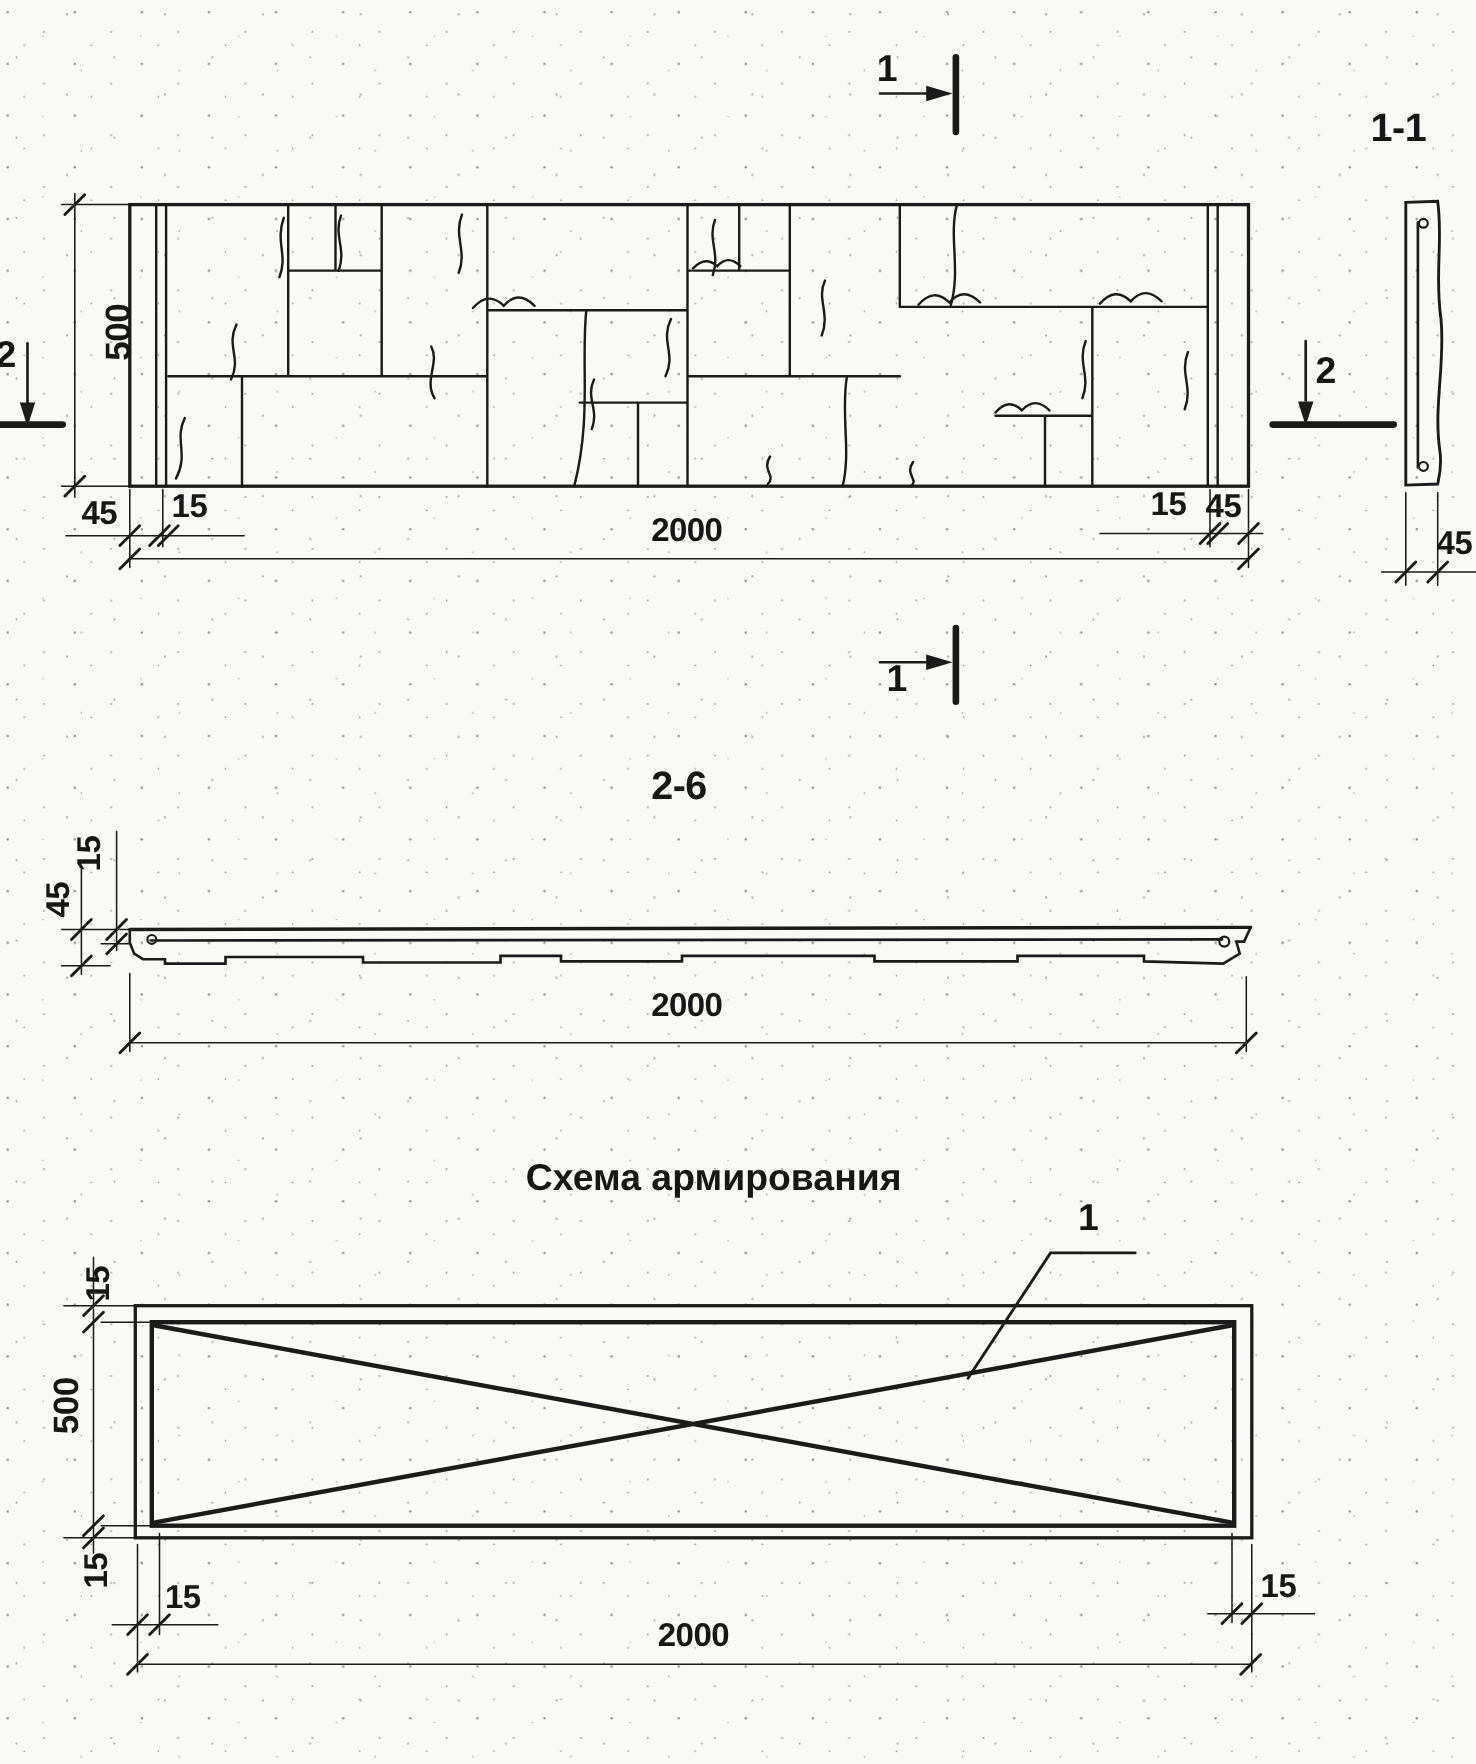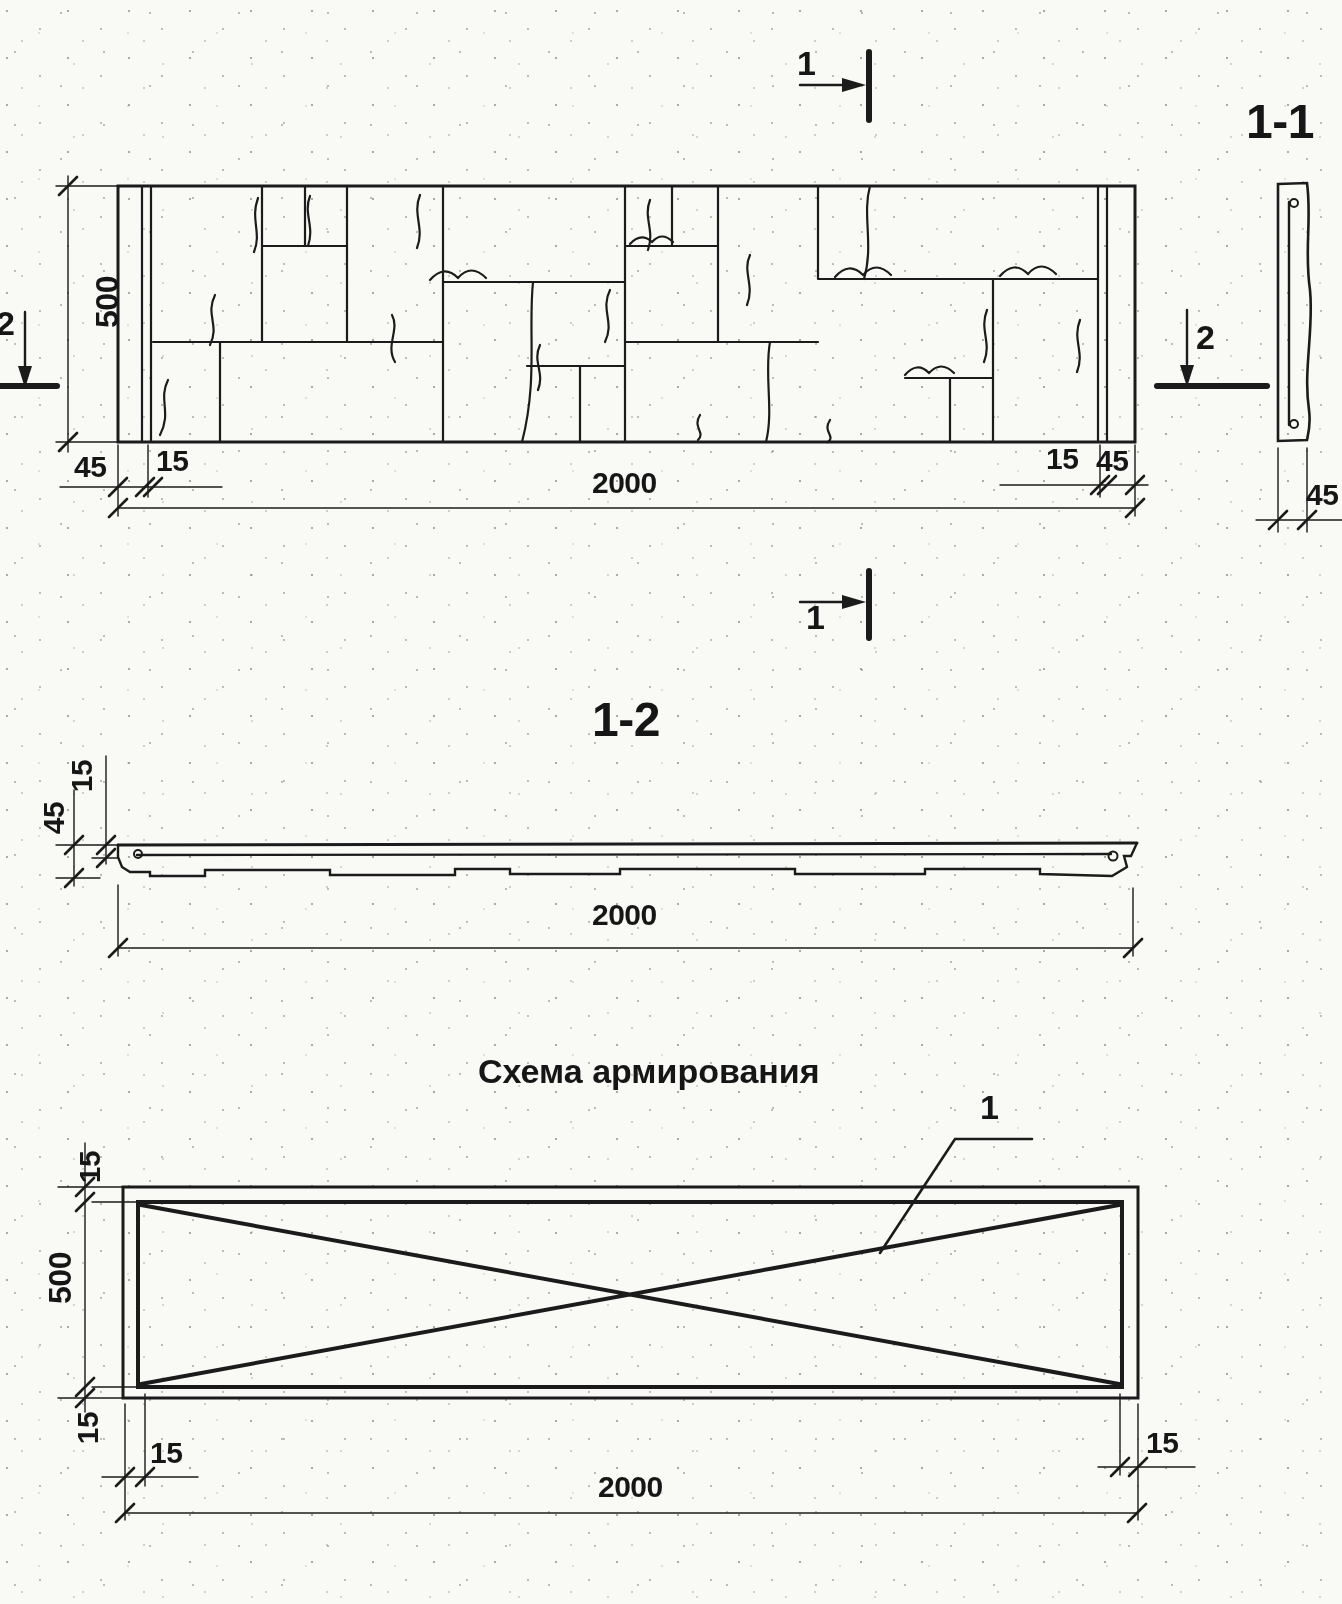--- a/index.html
+++ b/index.html
@@ -19,21 +19,21 @@
     white-space:nowrap;
     line-height:1;
   }
   .rot{
     transform:rotate(-90deg);
     transform-origin:center;
     width:64px;height:30px;
     display:flex;align-items:center;justify-content:center;
   }
   .rot500{width:72px;height:32px;font-size:32px;}
-  .big{font-size:48px;}
+  .big{font-size:36px;}
   .mark{font-size:34px;}
   .title{font-size:34px;letter-spacing:0;}
 </style>
 </head>
 <body>
 
 <div id="canvas">
 
   <svg id="linework" width="1342" height="1604" viewBox="0 0 1342 1604" stroke="#1b1b1b" fill="none" stroke-linecap="round">
     <defs>
@@ -227,21 +227,21 @@
   <div class="lbl rot rot500" style="left:71px;top:286px;">500</div>
   <div class="lbl" style="left:74px;top:452px;">45</div>
   <div class="lbl" style="left:156px;top:446px;">15</div>
   <div class="lbl" style="left:592px;top:468px;">2000</div>
   <div class="lbl" style="left:1046px;top:444px;">15</div>
   <div class="lbl" style="left:1096px;top:446px;">45</div>
 
   <div class="lbl big" style="left:1246px;top:98px;">1-1</div>
   <div class="lbl" style="left:1306px;top:480px;">45</div>
 
-  <div class="lbl big" style="left:592px;top:696px;">1-2</div>
+  <div class="lbl big" style="left:592px;top:696px;">2-6</div>
   <div class="lbl rot" style="left:50px;top:761px;">15</div>
   <div class="lbl rot" style="left:22px;top:803px;">45</div>
   <div class="lbl" style="left:592px;top:900px;">2000</div>
 
   <div class="lbl title" style="left:478px;top:1054px;">Схема армирования</div>
   <div class="lbl mark" style="left:980px;top:1090px;">1</div>
   <div class="lbl rot" style="left:58px;top:1152px;">15</div>
   <div class="lbl rot rot500" style="left:24px;top:1262px;">500</div>
   <div class="lbl rot" style="left:56px;top:1413px;">15</div>
   <div class="lbl" style="left:150px;top:1438px;">15</div>

